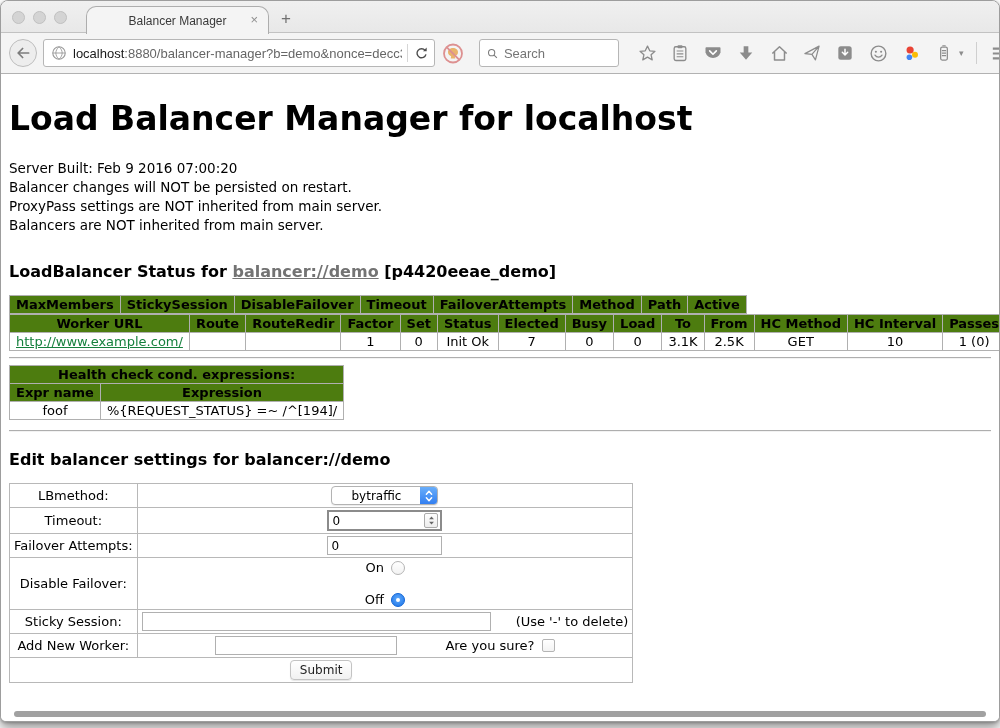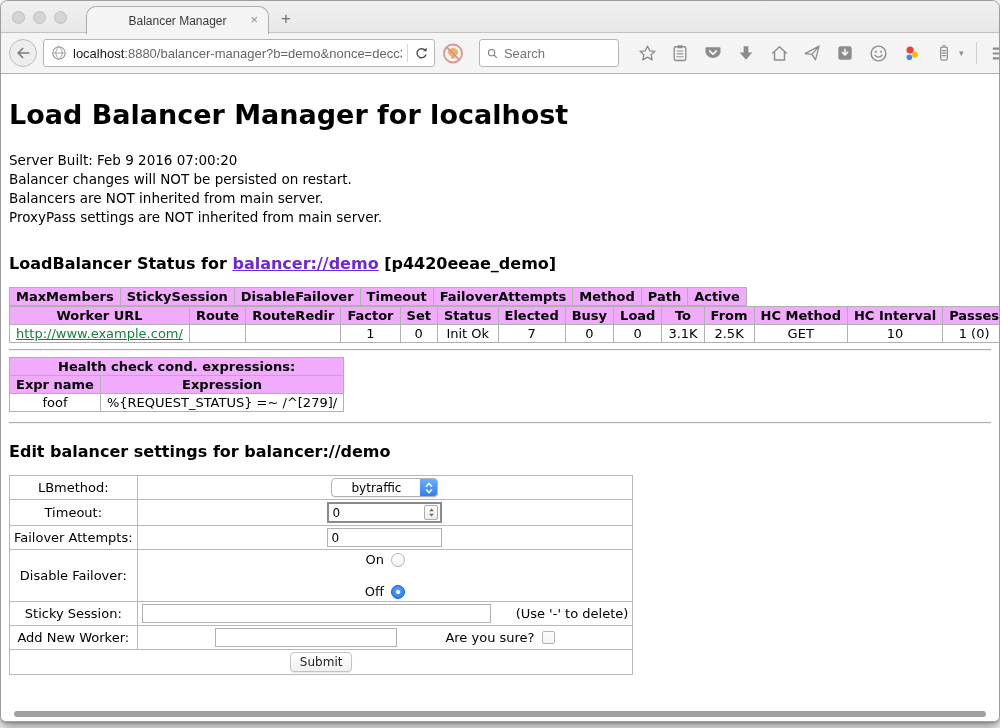--- a/index.html
+++ b/index.html
@@ -44,28 +44,28 @@
     width:140px; height:28px; background:#fff; border:1px solid #b6b6b6; border-radius:3px;
     display:flex; align-items:center; padding:0 6px; gap:5px; flex:none; margin-left:8px;
   }
   .searchbar input { border:none; outline:none; width:100%; font-size:13px; color:#888; font-family:"Liberation Sans",sans-serif; background:transparent; }
   .tool-icons { display:flex; align-items:center; gap:9px; margin-left:10px; }
   .ticon { width:24px; height:24px; display:flex; align-items:center; justify-content:center; flex:none; }
   .caret { font-size:9px; color:#8c8c8c; margin-left:-6px; }
   .vsep2 { width:1px; height:22px; background:#cfcfcf; margin:0 3px; }
   
   .content { position:relative; height:649px; background:#fff; padding:0 8px; overflow:hidden; color:#000; }
-  h1.pgtitle { font-size:27px; margin:25px 0 21px; font-weight:bold; }
+  h1.pgtitle { font-size:33px; margin:25px 0 21px; font-weight:bold; }
   .info { font-size:13.5px; line-height:19px; }
   .notes { font-size:13.5px; line-height:19px; }
   h3.sect { font-size:16px; font-weight:bold; margin:27px 0 14px; }
-  h3.sect a { color:#6d28d9; }
+  h3.sect a { color:#737373; }
   table.data { border-collapse:collapse; font-size:13px; margin:0; }
   table.data th, table.data td { border:1px solid #b0b0b0; padding:1px 6px; text-align:center; white-space:nowrap; }
-  table.data th { background:#f0abfc; font-weight:bold; }
+  table.data th { background:#4d7c0f; font-weight:bold; }
   table.data { border:1px solid #8f8f8f; }
   a.lnk { color:#15803d; }
   .t-balancer { margin-bottom:17px; }
   .t-worker { width:984px; margin-bottom:9px; }
   .t-worker td:first-child { text-align:left; }
   .t-health { margin-top:7px; }
   .t-health td.expr { text-align:left; }
   hr.rule { border:none; border-top:1px solid #aeaeae; border-bottom:1px solid #f2f2f2; height:0; margin:6px 0; }
   
   table.form { border-collapse:collapse; border:1px solid #8f8f8f; font-size:13px; width:595px; margin-top:12px; }
@@ -219,22 +219,22 @@
   </div>
 
   <div class="content">
     <h1 class="pgtitle">Load Balancer Manager for localhost</h1>
 
     <div class="info">
       <div>Server Built: Feb 9 2016 07:00:20</div>
     </div>
     <div class="notes">
       <div>Balancer changes will NOT be persisted on restart.</div>
+      <div>ProxyPass settings are NOT inherited from main server.</div>
       <div>Balancers are NOT inherited from main server.</div>
-      <div>ProxyPass settings are NOT inherited from main server.</div>
     </div>
 
     <h3 class="sect">
       <span>LoadBalancer Status for </span><a href="#" class="lnk">balancer://demo</a><span> [p4420eeae_demo]</span>
     </h3>
 
     <table class="data t-balancer">
       <tbody>
             <tr>
         <th>MaxMembers</th>
@@ -294,21 +294,21 @@
       <tbody>
             <tr>
         <th colspan="2">Health check cond. expressions:</th>
       </tr>
       <tr>
         <th>Expr name</th>
         <th>Expression</th>
       </tr>
       <tr>
         <td>foof</td>
-        <td class="expr">%{REQUEST_STATUS} =~ /^[279]/</td>
+        <td class="expr">%{REQUEST_STATUS} =~ /^[194]/</td>
       </tr>
     </tbody>
         </table>
 
     <hr class="rule" style="margin-top:10px">
 
     <h3 class="sect" style="margin-top:18px">Edit balancer settings for balancer://demo</h3>
 
     <table class="form">
       <tbody>

